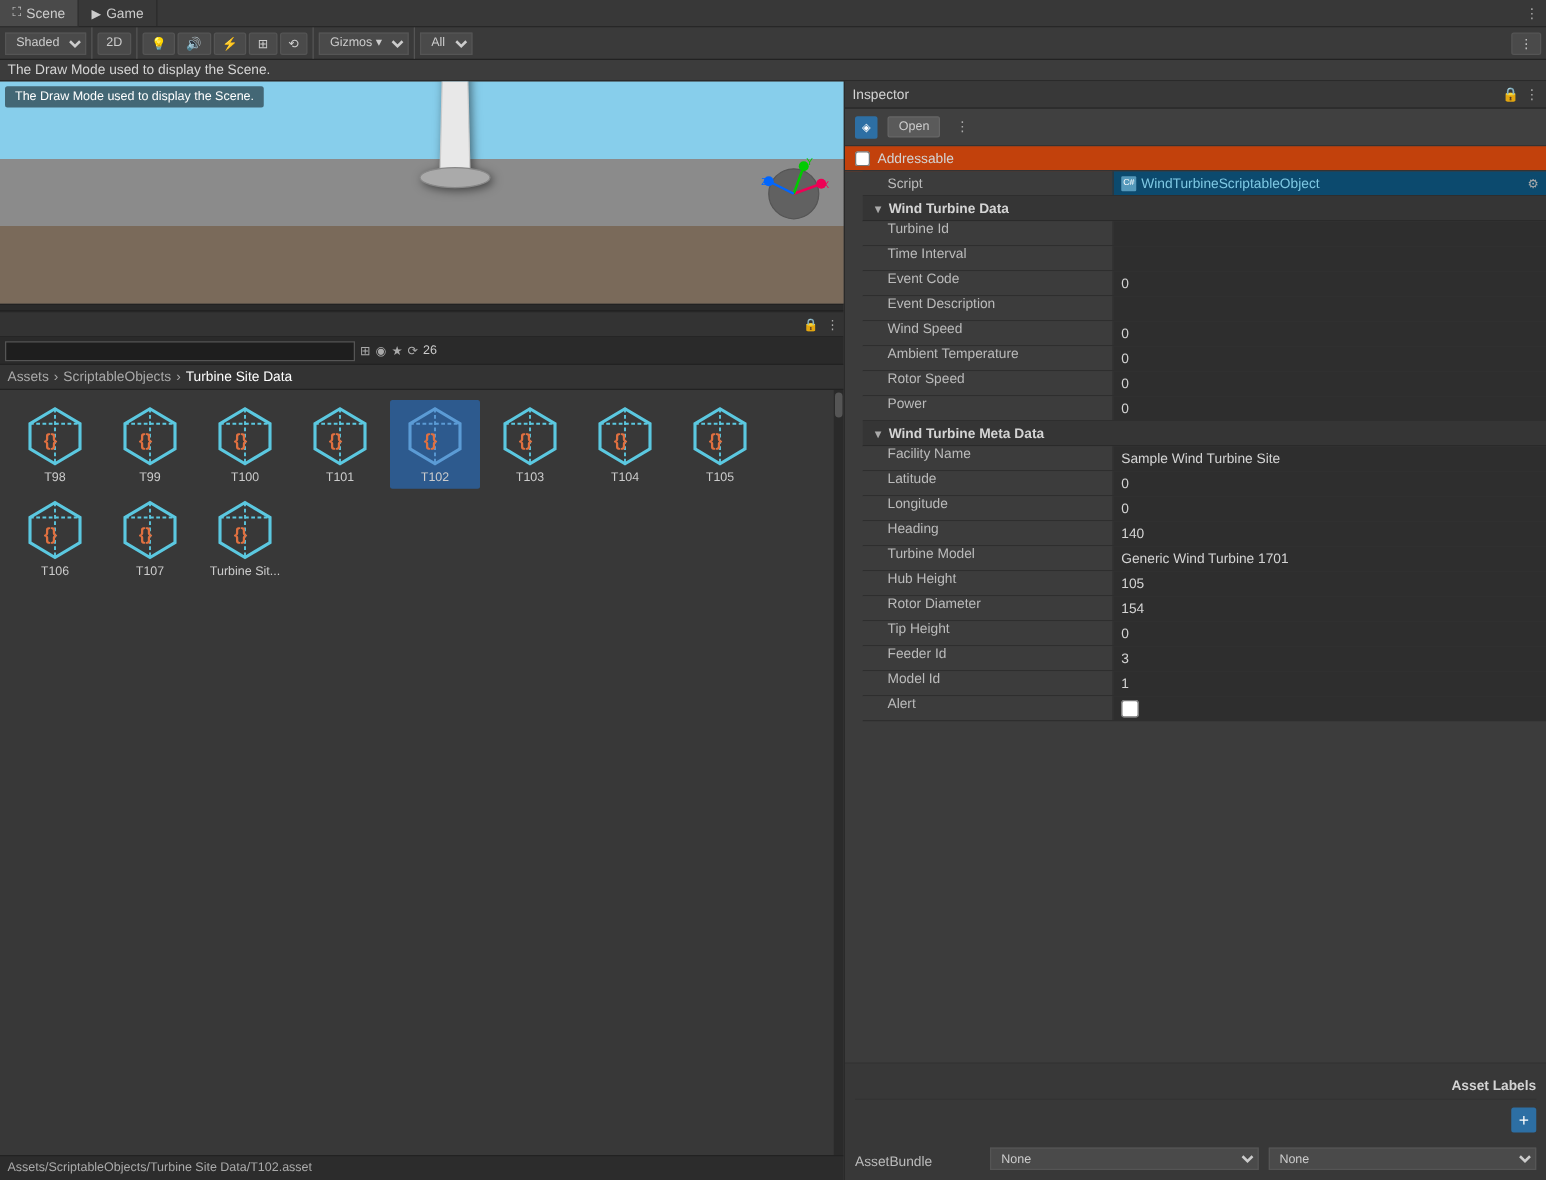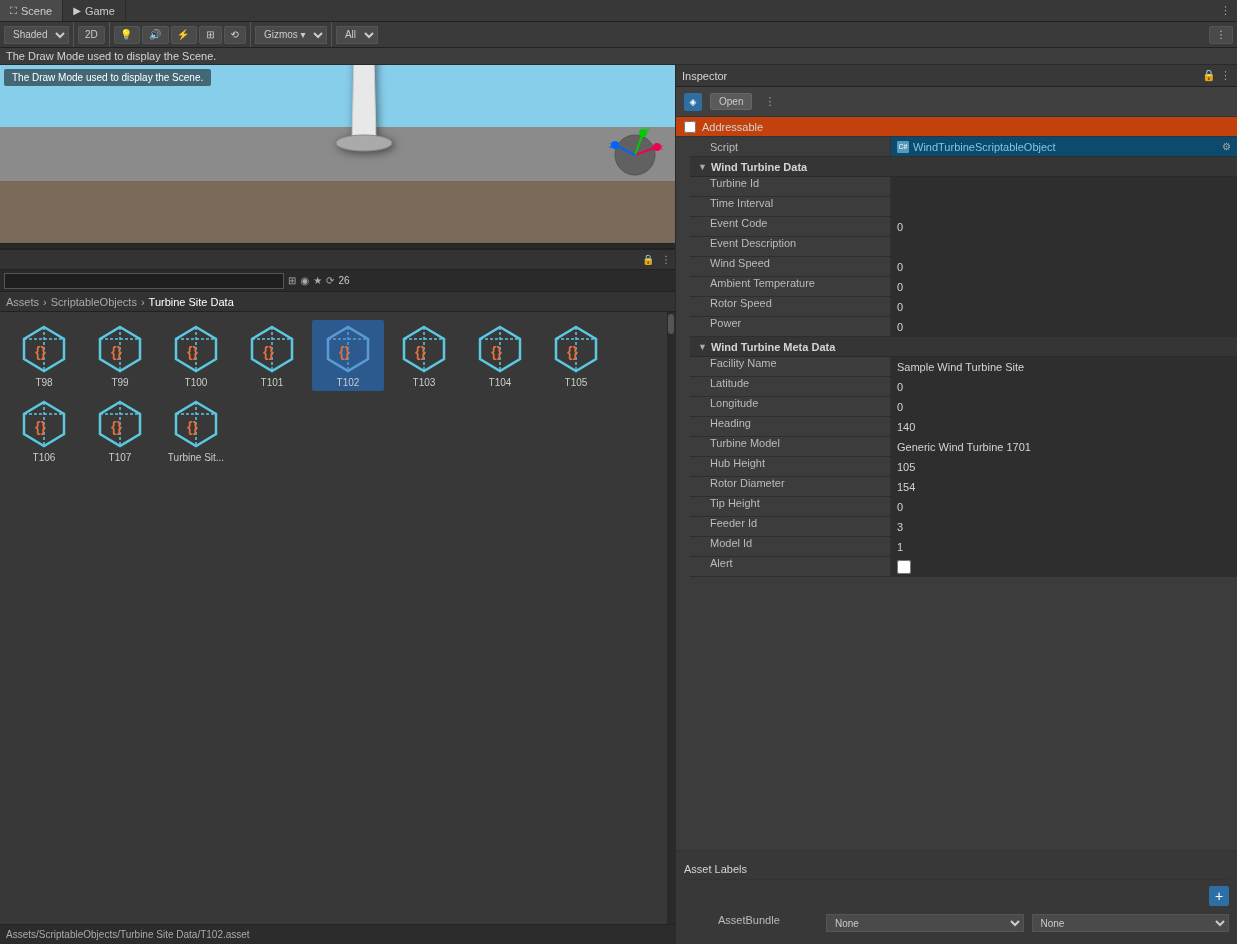--- a/index.html
+++ b/index.html
@@ -426,31 +426,31 @@
       border-top: 1px solid #333;
       background: #383838;
       padding: 8px;
       display: flex;
       flex-direction: column;
       gap: 4px;
     }
     .asset-labels-header {
       font-size: 11px;
       color: #d4d4d4;
-      font-weight: normal;
+      font-weight: bold;
       padding: 4px 0;
       border-bottom: 1px solid #333;
+      text-align: right;
     }
     .asset-bundle-row {
       display: flex;
-      align-items: flex-start;
+      align-items: flex-end;
       height: 22px;
       gap: 8px;
       margin-top: 4px;
-      margin-left: 34px;
     }
     .asset-bundle-label {
       font-size: 11px;
       color: #bbb;
       flex: 0 0 100px;
     }
     .asset-bundle-select {
       background: #4a4a4a;
       border: 1px solid #555;
       color: #ccc;

